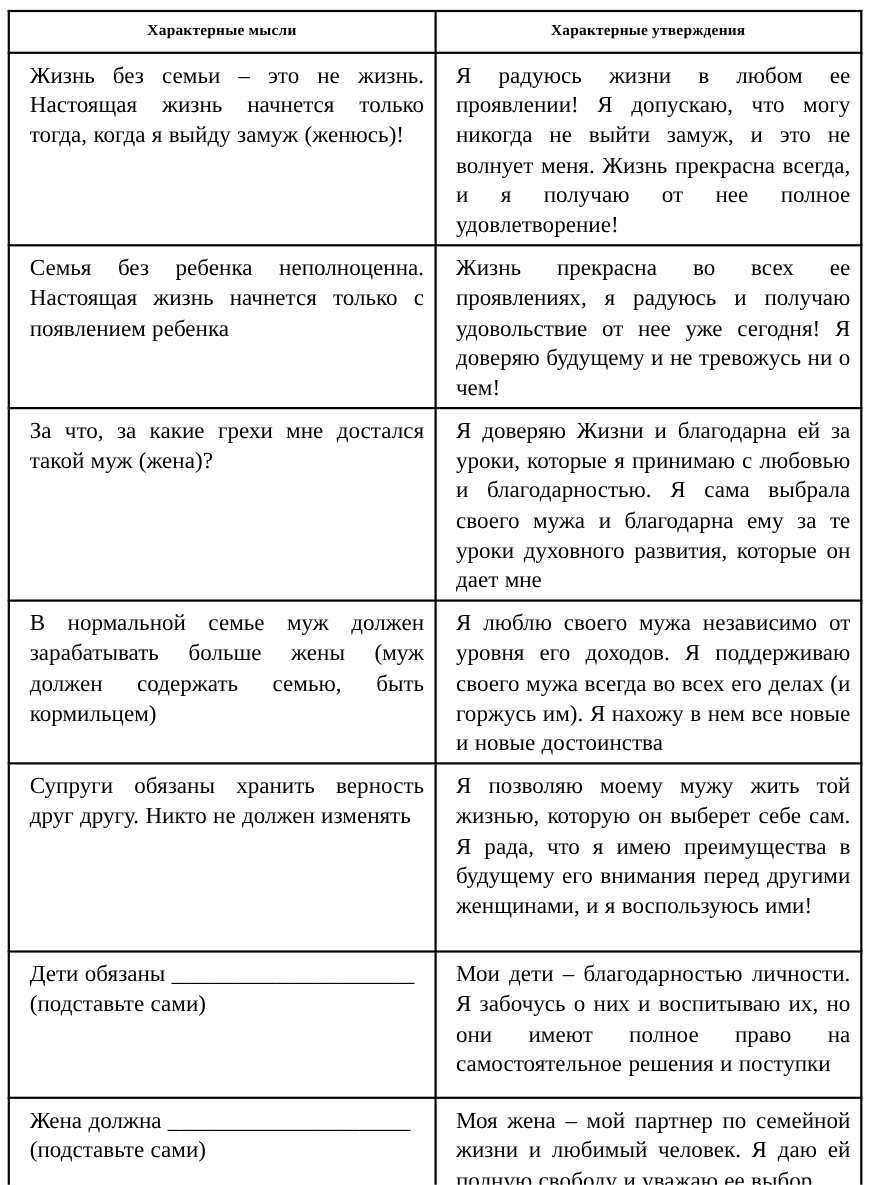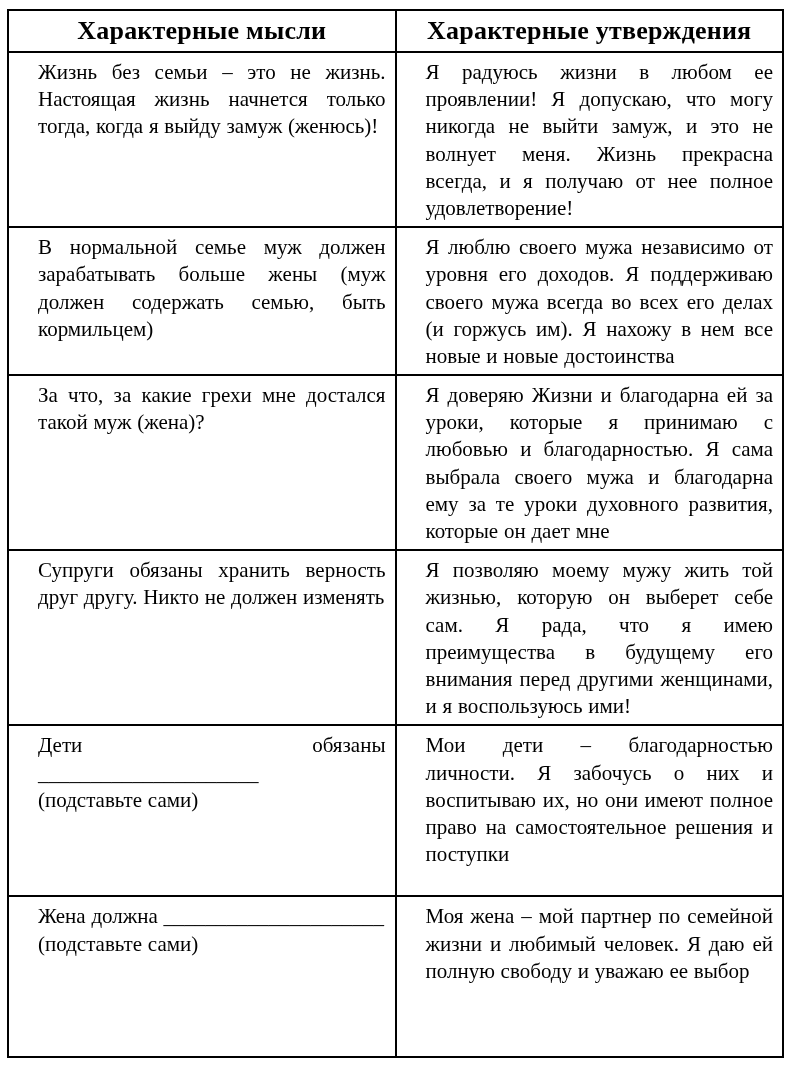--- a/index.html
+++ b/index.html
@@ -20,45 +20,45 @@
     width: 777px;
     margin: 9px 6px 5px 7px;
   }
   .cmp col { width: 50%; }
   .cmp th, .cmp td {
     border: 2.5px solid #000000;
     vertical-align: top;
     box-sizing: border-box;
   }
   .cmp th {
-    font-size: 26px;
+    font-size: 14px;
     font-weight: bold;
     text-align: center;
     vertical-align: middle;
     padding: 5px 0;
     height: 38px;
     letter-spacing: 0.2px;
   }
   .cmp td {
     font-size: 21px;
     line-height: 1.295;
     text-align: justify;
-    padding: 6px 9px 4px 29px;
+    padding: 6px 9px 4px 18px;
     white-space: pre-line;
     hyphens: auto;
     -webkit-hyphens: auto;
     word-spacing: 0.5px;
   }
   
   tbody tr:nth-child(1) { height: 153px; }
   tbody tr:nth-child(2) { height: 133px; }
   tbody tr:nth-child(3) { height: 166px; }
   tbody tr:nth-child(4) { height: 141px; }
   tbody tr:nth-child(5) { height: 171px; }
-  tbody tr:nth-child(6) { height: 161px; }
+  tbody tr:nth-child(6) { height: 133px; }
   tbody tr:nth-child(7) { height: 124px; }
 </style>
 </head>
 <body>
 
 <table class="cmp">
   <colgroup>
     <col>
     <col>
   </colgroup>
@@ -67,26 +67,30 @@
       <th>Характерные мысли</th>
       <th>Характерные утверждения</th>
     </tr>
   </thead>
   <tbody>
     <tr>
       <td>Жизнь без семьи – это не жизнь. Настоящая жизнь начнется только тогда, когда я выйду замуж (женюсь)!</td>
       <td>Я радуюсь жизни в любом ее проявлении! Я допускаю, что могу никогда не выйти замуж, и это не волнует меня. Жизнь прекрасна всегда, и я получаю от нее полное удовлетворение!</td>
     </tr>
     <tr>
-      <td>В нормальной семье муж должен зарабатывать больше жены (муж должен содержать семью, быть кормильцем)</td>
-      <td>Я люблю своего мужа независимо от уровня его доходов. Я поддерживаю своего мужа всегда во всех его делах (и горжусь им). Я нахожу в нем все новые и новые достоинства</td>
+      <td>Семья без ребенка неполноценна. Настоящая жизнь начнется только с появлением ребенка</td>
+      <td>Жизнь прекрасна во всех ее проявлениях, я радуюсь и получаю удовольствие от нее уже сегодня! Я доверяю будущему и не тревожусь ни о чем!</td>
     </tr>
     <tr>
       <td>За что, за какие грехи мне достался такой муж (жена)?</td>
       <td>Я доверяю Жизни и благодарна ей за уроки, которые я принимаю с любовью и благодарностью. Я сама выбрала своего мужа и благодарна ему за те уроки духовного развития, которые он дает мне</td>
+    </tr>
+    <tr>
+      <td>В нормальной семье муж должен зарабатывать больше жены (муж должен содержать семью, быть кормильцем)</td>
+      <td>Я люблю своего мужа независимо от уровня его доходов. Я поддерживаю своего мужа всегда во всех его делах (и горжусь им). Я нахожу в нем все новые и новые достоинства</td>
     </tr>
     <tr>
       <td>Супруги обязаны хранить верность друг другу. Никто не должен изменять</td>
       <td>Я позволяю моему мужу жить той жизнью, которую он выберет себе сам. Я рада, что я имею преимущества в будущему его внимания перед другими женщинами, и я воспользуюсь ими!</td>
     </tr>
     <tr>
       <td>Дети обязаны _____________________
 (подставьте сами)</td>
       <td>Мои дети – благодарностью личности. Я забочусь о них и воспитываю их, но они имеют полное право на самостоятельное решения и поступки</td>
     </tr>

